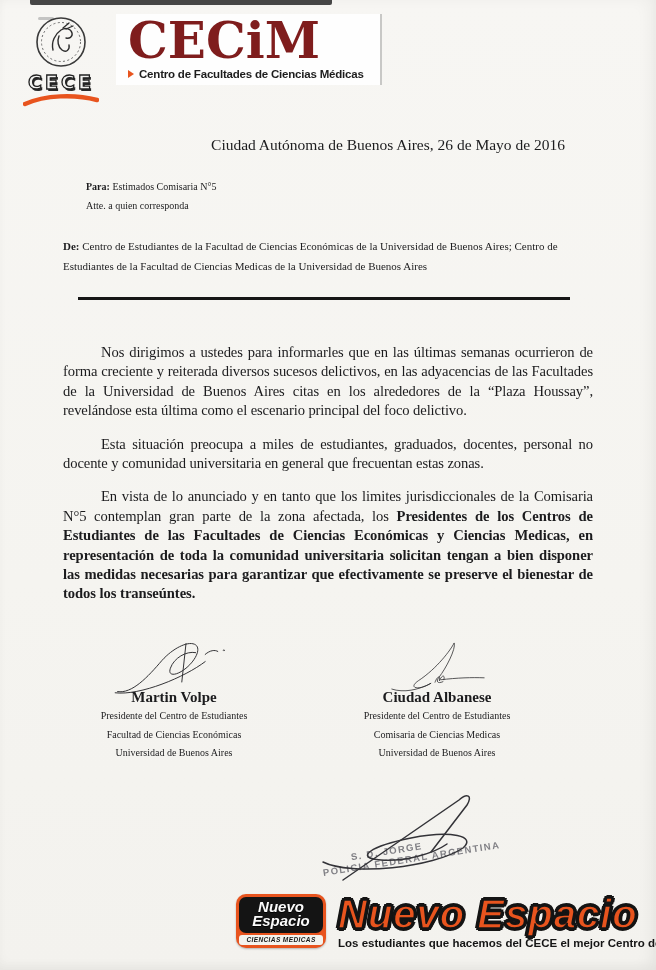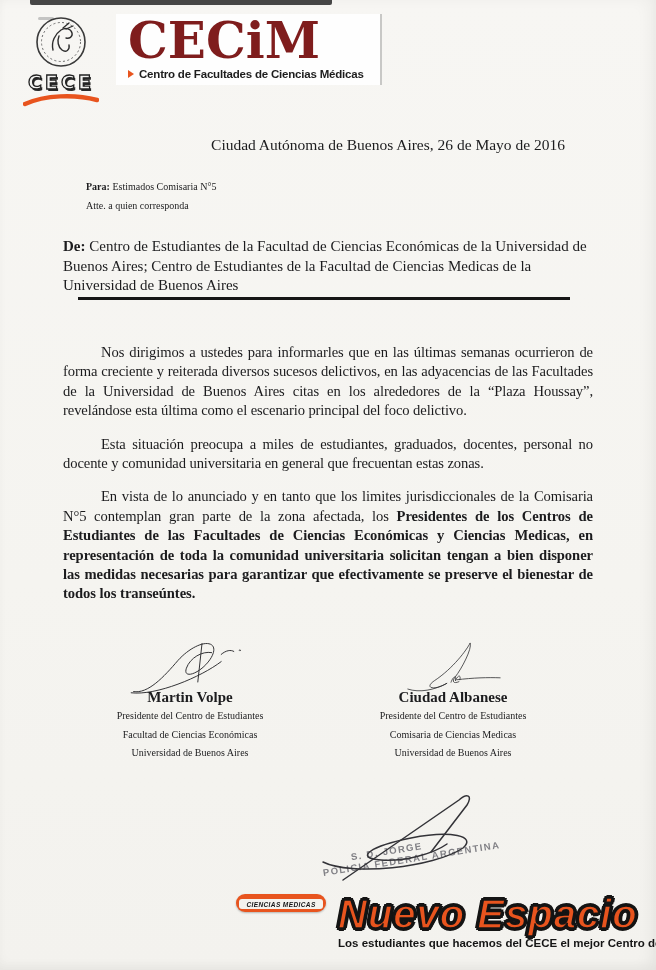--- a/index.html
+++ b/index.html
@@ -41,31 +41,31 @@
     font-family:"Liberation Sans","DejaVu Sans",sans-serif;
     font-weight:bold;font-size:11.5px;letter-spacing:-.2px;color:#1d1d1d;
   }
   .tri-bullet{
     width:0;height:0;display:inline-block;margin-right:5px;
     border-left:6px solid #e8541e;border-top:4px solid transparent;border-bottom:4px solid transparent;
   }
   
   .dateline{top:136px;left:120px;width:536px;text-align:center;font-size:15.5px;}
   .addr{top:177px;left:63px;font-size:10px;line-height:19px;margin-left:23px;}
-  .de{top:237px;left:63px;width:531px;font-size:15px;line-height:19.5px;}
+  .de{top:237px;left:63px;width:531px;font-size:11px;line-height:19.5px;}
   .lbl{font-weight:bold;}
   .divider{top:297px;left:78px;width:492px;border-top:3px solid #161616;}
   .body-block{top:331px;left:63px;width:530px;}
   .body-block p{
     margin:12px 0 14px;text-align:justify;text-indent:38px;
     font-size:14.6px;line-height:19.4px;letter-spacing:-.1px;color:#1b1b1d;
   }
   .closing b{letter-spacing:-.05px;}
   
-  .sig-row{top:640px;left:60px;display:flex;}
+  .sig-row{top:640px;left:44px;display:flex;}
   .sig-col1{width:260px;text-align:center;}
   .sig-col2{width:266px;text-align:center;}
   .sig-scrawl{display:block;margin:0 auto;}
   .sig-scrawl path{fill:none;stroke:#2b2b2e;stroke-width:1.6;stroke-linecap:round;}
   .sig-name{font-weight:bold;font-size:15px;line-height:19px;margin-top:-6px;}
   .sig-line{font-size:10px;line-height:18.5px;}
   
   .stamp{top:788px;left:305px;width:240px;height:104px;}
   .stamp-text{
     position:absolute;top:54px;left:16px;transform:rotate(-9deg);
@@ -183,20 +183,24 @@
       <div>POLICIA FEDERAL ARGENTINA</div>
     </div>
     <svg class="stamp-svg" width="210" height="104" viewBox="0 0 210 104">
       <path d="M14 74 C42 88 124 80 154 60 C168 48 142 42 102 50 C62 58 44 70 72 72 C94 74 124 66 138 56"></path>
       <path d="M34 92 L150 12 C158 5 164 7 158 17 L122 64"></path>
     </svg>
   </div>
 
   <div class="abs footer">
     <div class="badge">
+      <div class="badge-inner">
+        <div>Nuevo</div>
+        <div>Espacio</div>
+      </div>
       <div class="badge-sub">CIENCIAS MEDICAS</div>
     </div>
     <div class="brand-block">
       <div class="brand">Nuevo Espacio</div>
       <div class="tagline">Los estudiantes que hacemos del CECE el mejor Centro de la UBA</div>
     </div>
   </div>
 
 </div>
 

